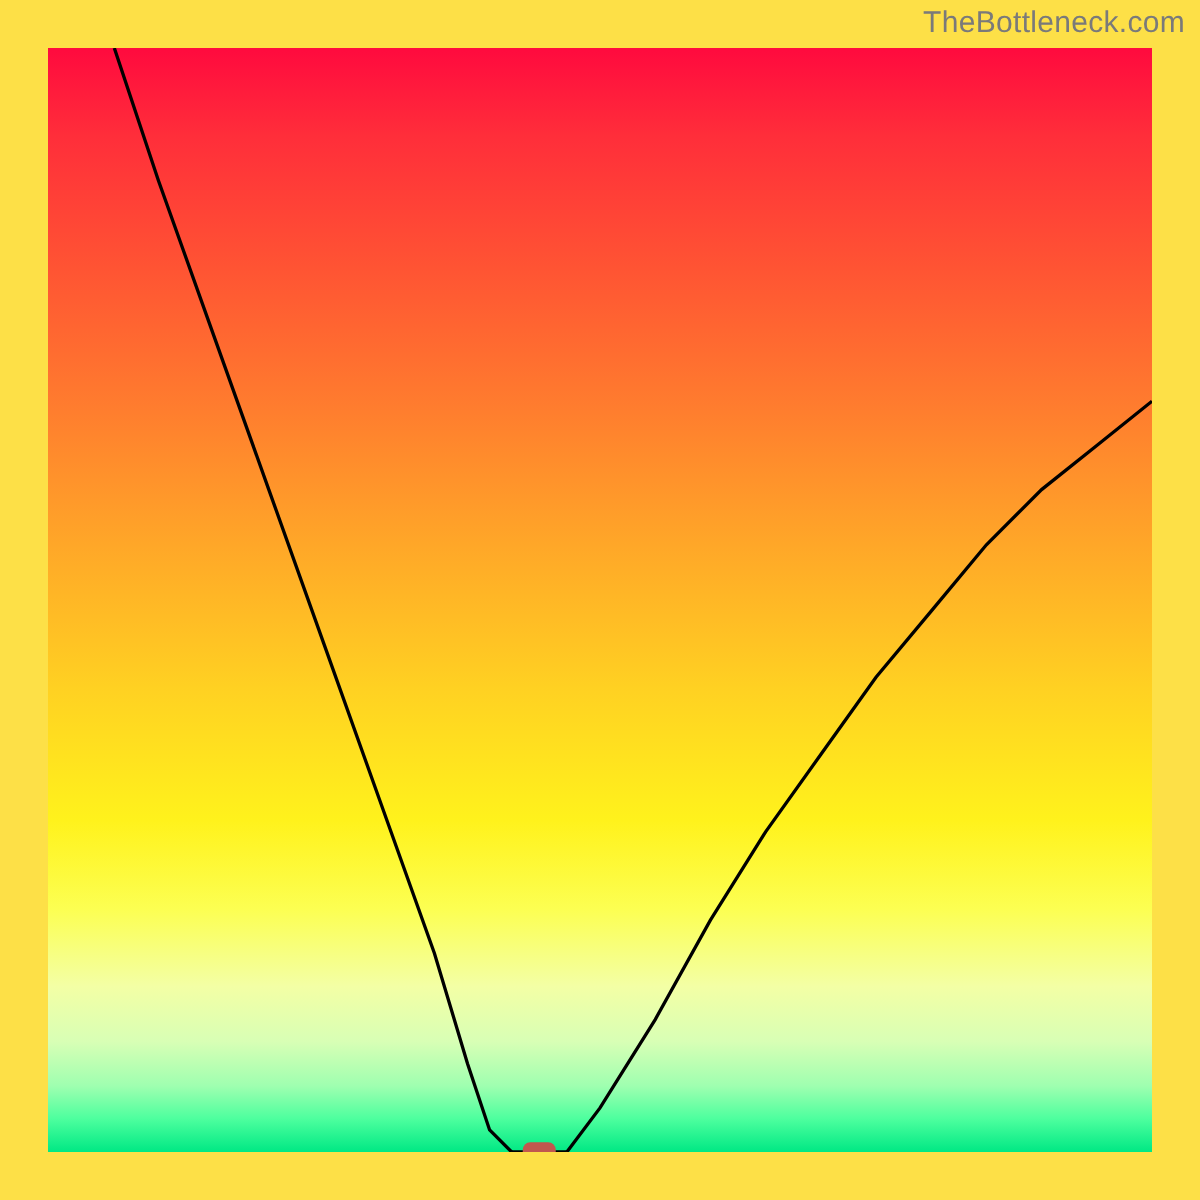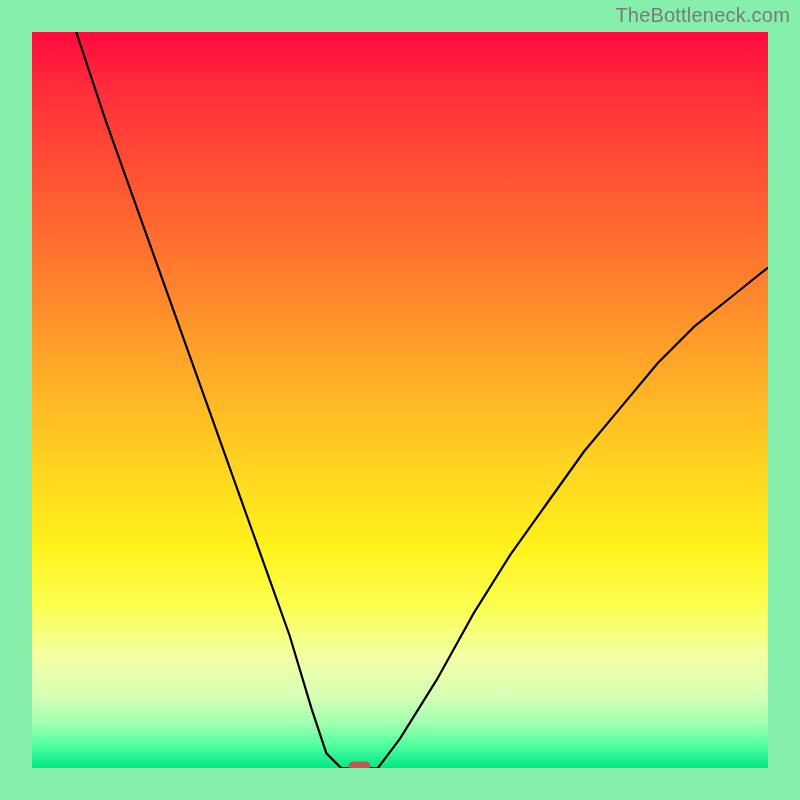--- a/index.html
+++ b/index.html
@@ -8,21 +8,21 @@
     width: 800px;
     height: 800px;
     background: #000;
     overflow: hidden;
     font-family: Arial, Helvetica, sans-serif;
   }
   .frame {
     position: relative;
     width: 800px;
     height: 800px;
-    background: #86efac;
+    background: #fde047;
   }
   .plot-area {
     position: absolute;
     left: 32px;
     top: 32px;
     width: 736px;
     height: 736px;
     overflow: hidden;
   }
   .gradient-bg {

